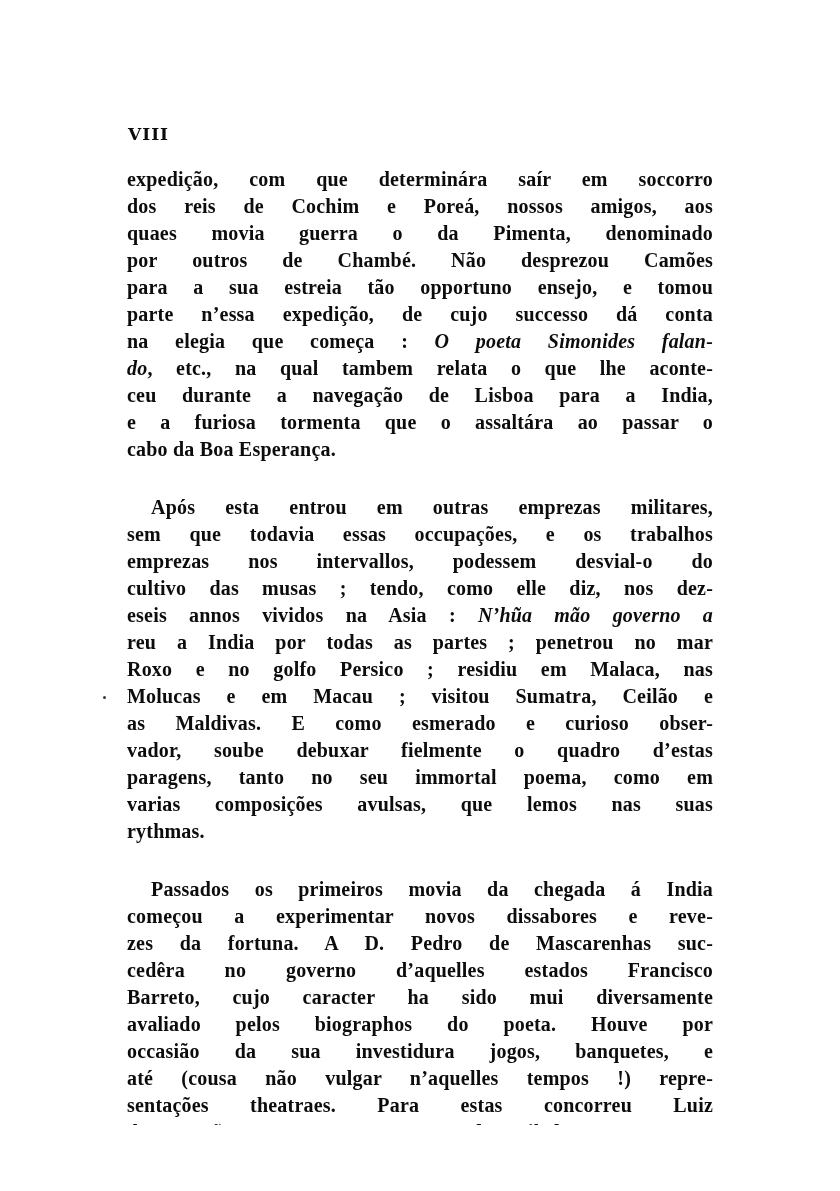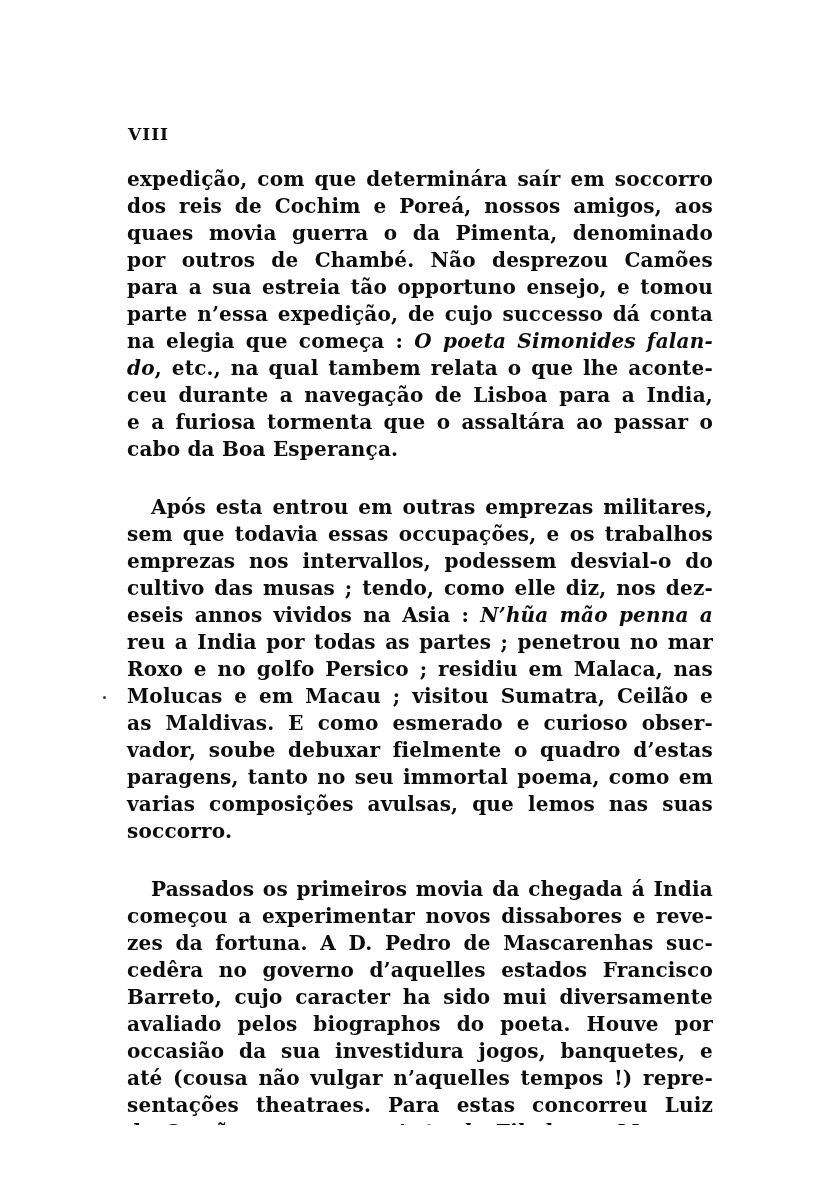--- a/index.html
+++ b/index.html
@@ -27,20 +27,21 @@
   }
   .text-block {
     position: absolute;
     left: 127px;
     top: 166px;
     width: 586px;
     font-size: 20px;
     line-height: 27px;
     font-weight: 700;
     letter-spacing: 0.2px;
+    font-family: Liberation Serif, serif;
   }
   .line {
     text-align: justify;
     text-align-last: justify;
   }
   .line.no-justify {
     text-align-last: left;
   }
   .line.indent {
     padding-left: 24px;
@@ -73,29 +74,29 @@
       <div class="line"><span>parte n’essa expedição, de cujo successo dá conta</span></div>
       <div class="line"><span>na elegia que começa : </span><i>O poeta Simonides falan-</i></div>
       <div class="line"><i>do</i><span>, etc., na qual tambem relata o que lhe aconte-</span></div>
       <div class="line"><span>ceu durante a navegação de Lisboa para a India,</span></div>
       <div class="line"><span>e a furiosa tormenta que o assaltára ao passar o</span></div>
       <div class="line no-justify"><span>cabo da Boa Esperança.</span></div>
       <div class="line indent"><span>Após esta entrou em outras emprezas militares,</span></div>
       <div class="line"><span>sem que todavia essas occupações, e os trabalhos</span></div>
       <div class="line"><span>emprezas nos intervallos, podessem desvial-o do</span></div>
       <div class="line"><span>cultivo das musas ; tendo, como elle diz, nos dez-</span></div>
-      <div class="line"><span>eseis annos vividos na Asia : </span><i>N’hũa mão penna a</i></div>
+      <div class="line"><span>eseis annos vividos na Asia : </span><i>N’hũa mão governo a</i></div>
       <div class="line"><span>reu a India por todas as partes ; penetrou no mar</span></div>
       <div class="line"><span>Roxo e no golfo Persico ; residiu em Malaca, nas</span></div>
       <div class="line"><span>Molucas e em Macau ; visitou Sumatra, Ceilão e</span></div>
       <div class="line"><span>as Maldivas. E como esmerado e curioso obser-</span></div>
       <div class="line"><span>vador, soube debuxar fielmente o quadro d’estas</span></div>
       <div class="line"><span>paragens, tanto no seu immortal poema, como em</span></div>
       <div class="line"><span>varias composições avulsas, que lemos nas suas</span></div>
-      <div class="line no-justify"><span>soccorro.</span></div>
+      <div class="line no-justify"><span>rythmas.</span></div>
       <div class="line indent"><span>Passados os primeiros movia da chegada á India</span></div>
       <div class="line"><span>começou a experimentar novos dissabores e reve-</span></div>
       <div class="line"><span>zes da fortuna. A D. Pedro de Mascarenhas suc-</span></div>
       <div class="line"><span>cedêra no governo d’aquelles estados Francisco</span></div>
       <div class="line"><span>Barreto, cujo caracter ha sido mui diversamente</span></div>
       <div class="line"><span>avaliado pelos biographos do poeta. Houve por</span></div>
       <div class="line"><span>occasião da sua investidura jogos, banquetes, e</span></div>
       <div class="line"><span>até (cousa não vulgar n’aquelles tempos !) repre-</span></div>
       <div class="line"><span>sentações theatraes. Para estas concorreu Luiz</span></div>
       <div class="line"><span>de Camões com o seu </span><i>Auto de Filodemo</i><span>. Mas por</span></div>

